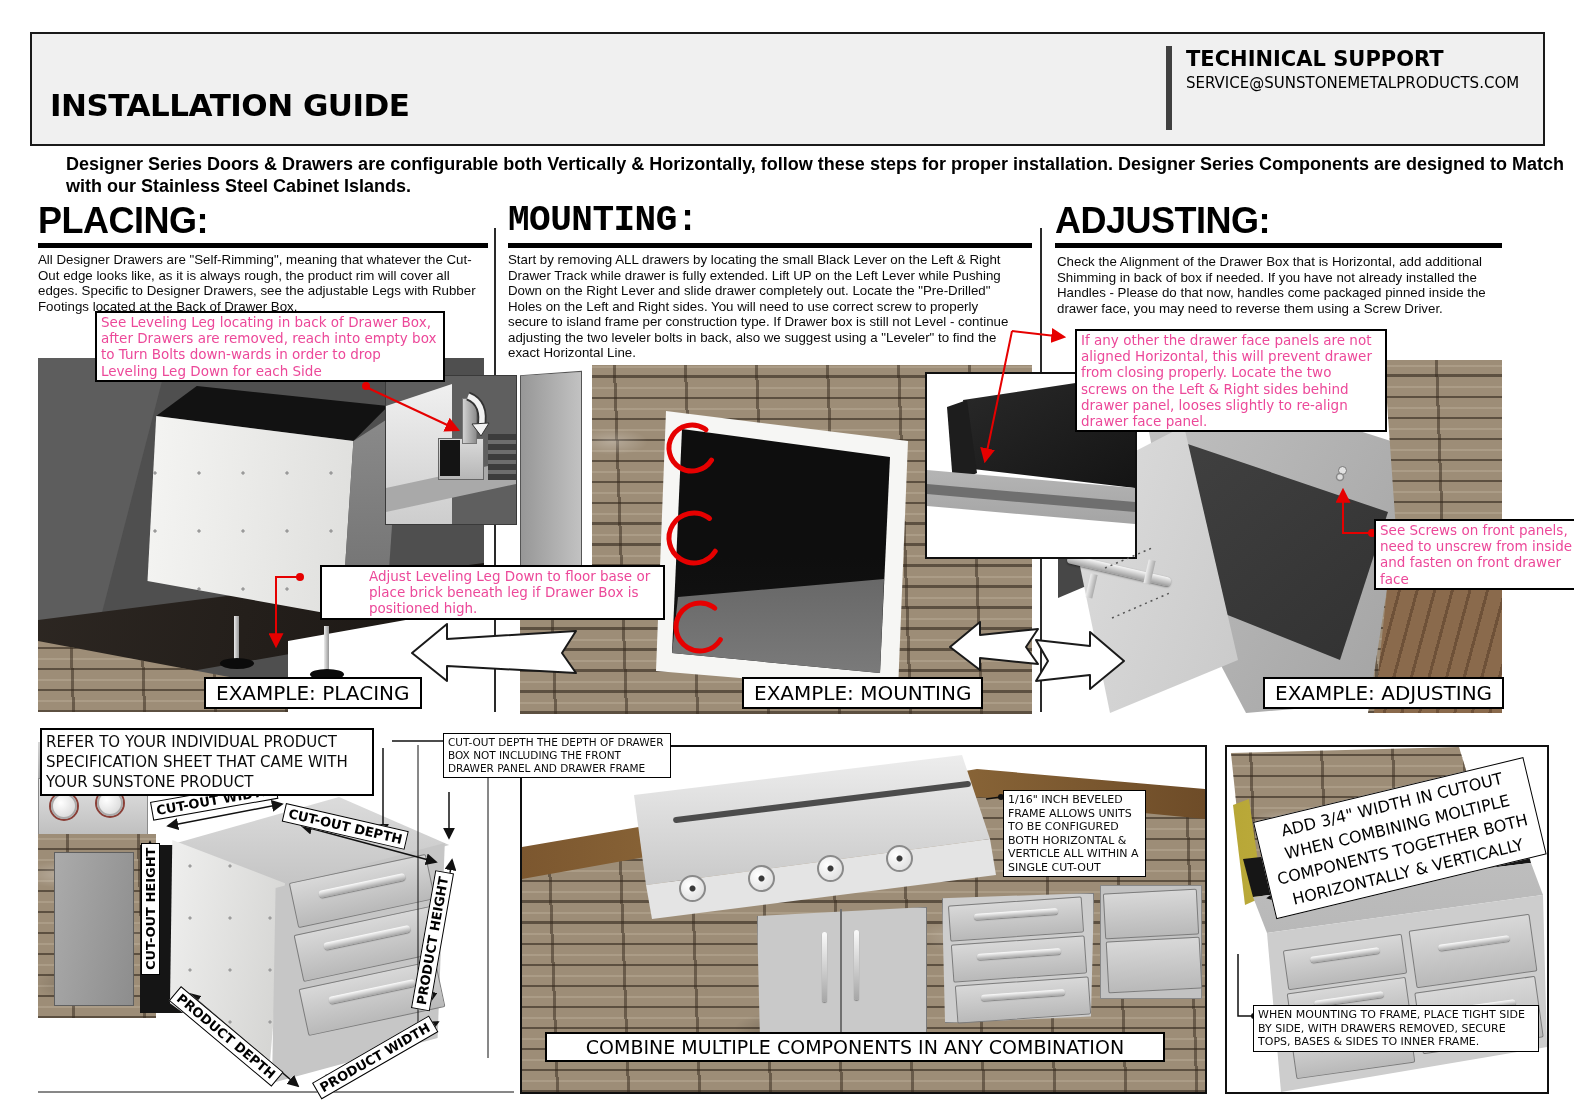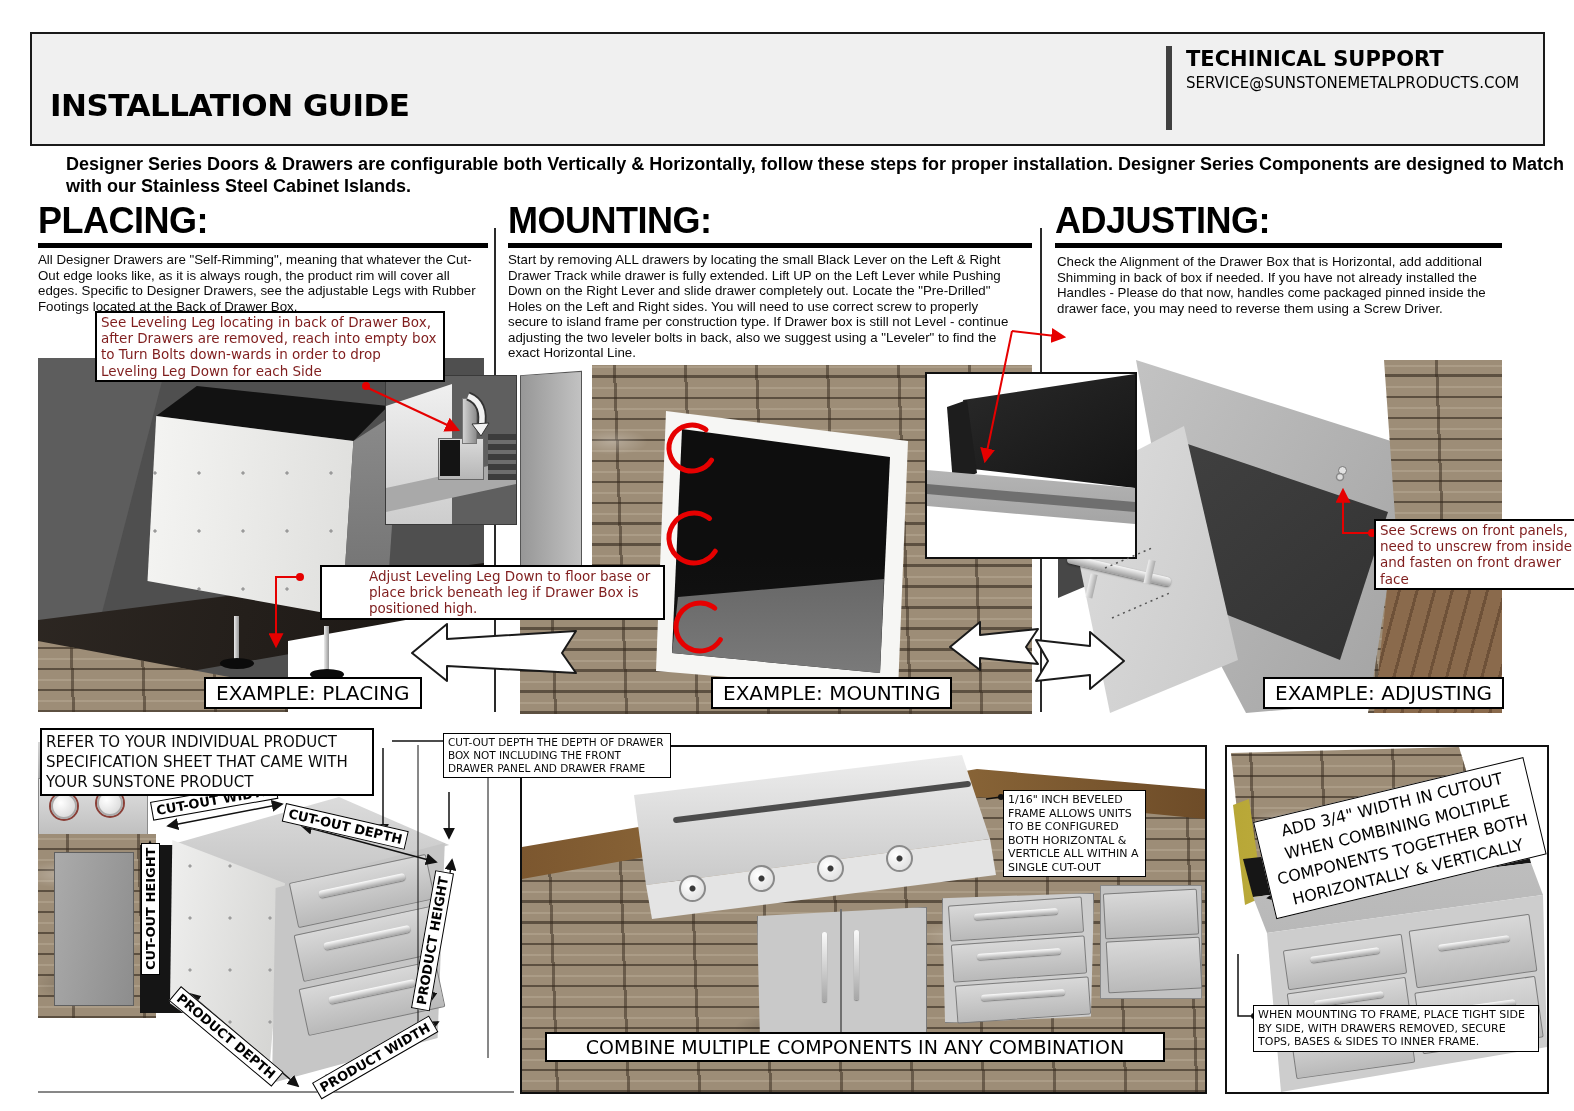--- a/index.html
+++ b/index.html
@@ -13,38 +13,38 @@
   #support-title{font:bold 21px/27px "DejaVu Sans",sans-serif;}
   #support-phone{font:bold 23px/30px "DejaVu Sans",sans-serif;}
   #support-email{font:15px/20px "DejaVu Sans",sans-serif;}
 
   
   #intro{position:absolute;left:44px;top:153px;width:1502px;font:bold 18px/22px "Liberation Sans",sans-serif;margin-left:22px;}
 
   
   .h2{position:absolute;font:bold 36px/38px "Liberation Sans",sans-serif;letter-spacing:-.5px;border-bottom:5px solid #000;padding-bottom:3px;}
   #h-placing{left:38px;top:202px;width:450px;}
-  #h-mounting{left:508px;top:202px;width:524px;}
+  #h-mounting{left:508px;top:202px;width:524px;font-family:Liberation Mono, monospace;}
   #h-adjusting{left:1055px;top:202px;width:447px;}
   .colbody{position:absolute;font:13.3px/15.5px "Liberation Sans",sans-serif;color:#0a0a0a;}
   #b-placing{left:38px;top:252px;width:442px;}
   #b-mounting{left:508px;top:252px;width:507px;}
   #b-adjusting{left:1057px;top:254px;width:444px;}
   .coldiv{position:absolute;top:228px;height:484px;width:1.5px;background:#2a2a2a;}
   #div1{left:494px;} #div2{left:1040px;}
 
   
-  .callout{position:absolute;background:#fff;border:2px solid #000;font:13.5px/16.2px "DejaVu Sans",sans-serif;padding:1px 4px;z-index:6;color:#7f1d1d;}
+  .callout{position:absolute;background:#fff;border:2px solid #000;font:13.5px/16.2px "DejaVu Sans",sans-serif;padding:1px 4px;z-index:6;color:#ec4899;}
   #c1{left:95px;top:311px;width:338px;}
   #c2{left:320px;top:565px;width:290px;padding-left:47px;}
   #c3{left:1075px;top:329px;width:300px;}
   #c4{left:1374px;top:519px;width:194px;}
   .example{position:absolute;background:#fff;border:2px solid #000;font:20px/26px "DejaVu Sans",sans-serif;text-align:center;padding:1px 10px;white-space:nowrap;z-index:7;}
   #ex-placing{left:204px;top:677px;}
-  #ex-mounting{left:711px;top:677px;}
+  #ex-mounting{left:742px;top:677px;}
   #ex-adjusting{left:1263px;top:677px;}
   .note{position:absolute;background:#fff;border:1.5px solid #000;font:11px/13.5px "DejaVu Sans",sans-serif;padding:2px 4px;z-index:6;color:#0a0a0a;}
   #refer-note{left:40px;top:728px;width:322px;font-size:15px;line-height:20px;border-width:2px;}
   #cutout-note{left:443px;top:733px;width:218px;font-size:10.5px;line-height:13px;}
   #bevel-note{left:1003px;top:790px;width:133px;}
   #mountframe-note{left:1253px;top:1005px;width:276px;}
   #combine-label{position:absolute;left:545px;top:1032px;width:616px;background:#fff;border:2px solid #000;font:19px/26px "DejaVu Sans",sans-serif;text-align:center;z-index:6;}
   #addwidth-label{position:absolute;left:1253px;top:822px;width:272px;background:#fff;border:1.5px solid #000;font:16px/23px "DejaVu Sans",sans-serif;text-align:center;padding:3px 2px;transform:rotate(-13.5deg);transform-origin:0 0;z-index:5;}
   .dimlabel{position:absolute;background:#fff;border:1.5px solid #000;font:bold 13px/15px "DejaVu Sans",sans-serif;padding:1px 4px;white-space:nowrap;z-index:5;transform-origin:0 0;}
   #lbl-cw{left:150px;top:802px;transform:rotate(-10deg);}
@@ -327,20 +327,21 @@
       <polyline points="1253,1016 1238,1016 1238,954"></polyline>
     </g>
     <g>
       <circle cx="1001" cy="797" r="3" fill="#111"></circle>
       <line x1="1001" y1="797" x2="986" y2="799" stroke="#111" stroke-width="1.5"></line>
     </g>
   </svg>
 
   <div id="c1" class="callout">See Leveling Leg locating in back of Drawer Box, after Drawers are removed, reach into empty box to Turn Bolts down-wards in order to drop Leveling Leg Down for each Side</div>
   <div id="c2" class="callout">Adjust Leveling Leg Down to floor base or place brick beneath leg if Drawer Box is positioned high.</div>
+  <div id="c3" class="callout">If any other the drawer face panels are not aligned Horizontal, this will prevent drawer from closing properly. Locate the two screws on the Left &amp; Right sides behind drawer panel, looses slightly to re-align drawer face panel.</div>
   <div id="c4" class="callout">See Screws on front panels, need to unscrew from inside and fasten on front drawer face</div>
 
   <div id="ex-placing" class="example">EXAMPLE: PLACING</div>
   <div id="ex-mounting" class="example">EXAMPLE: MOUNTING</div>
   <div id="ex-adjusting" class="example">EXAMPLE: ADJUSTING</div>
 
   <div id="refer-note" class="note">REFER TO YOUR INDIVIDUAL PRODUCT SPECIFICATION SHEET THAT CAME WITH YOUR SUNSTONE PRODUCT</div>
   <div id="cutout-note" class="note">CUT-OUT DEPTH THE DEPTH OF DRAWER BOX NOT INCLUDING THE FRONT DRAWER PANEL AND DRAWER FRAME</div>
 
   <div id="bl-hood"></div>

